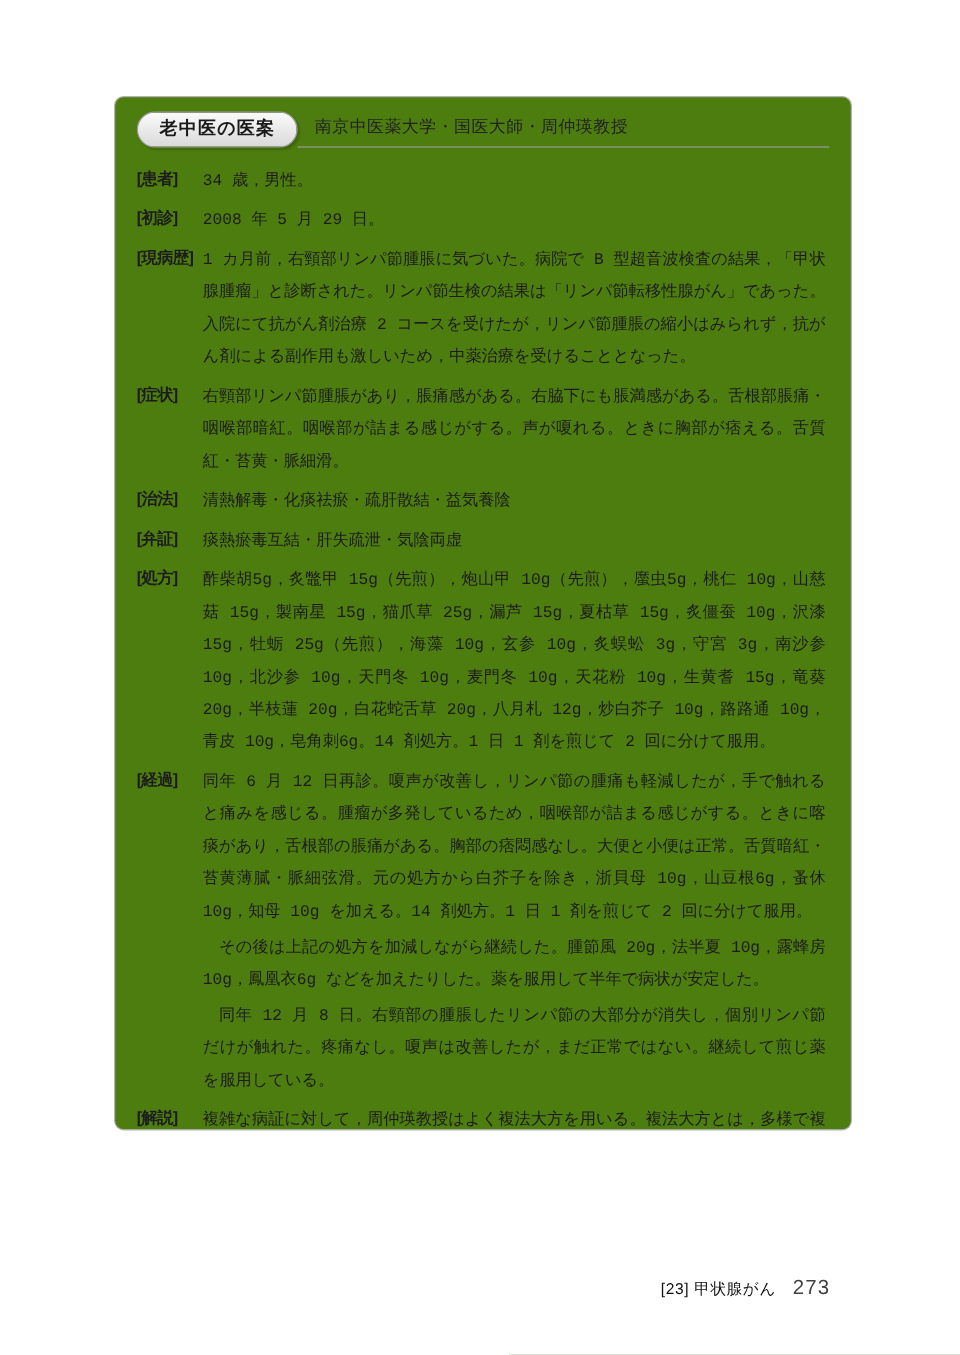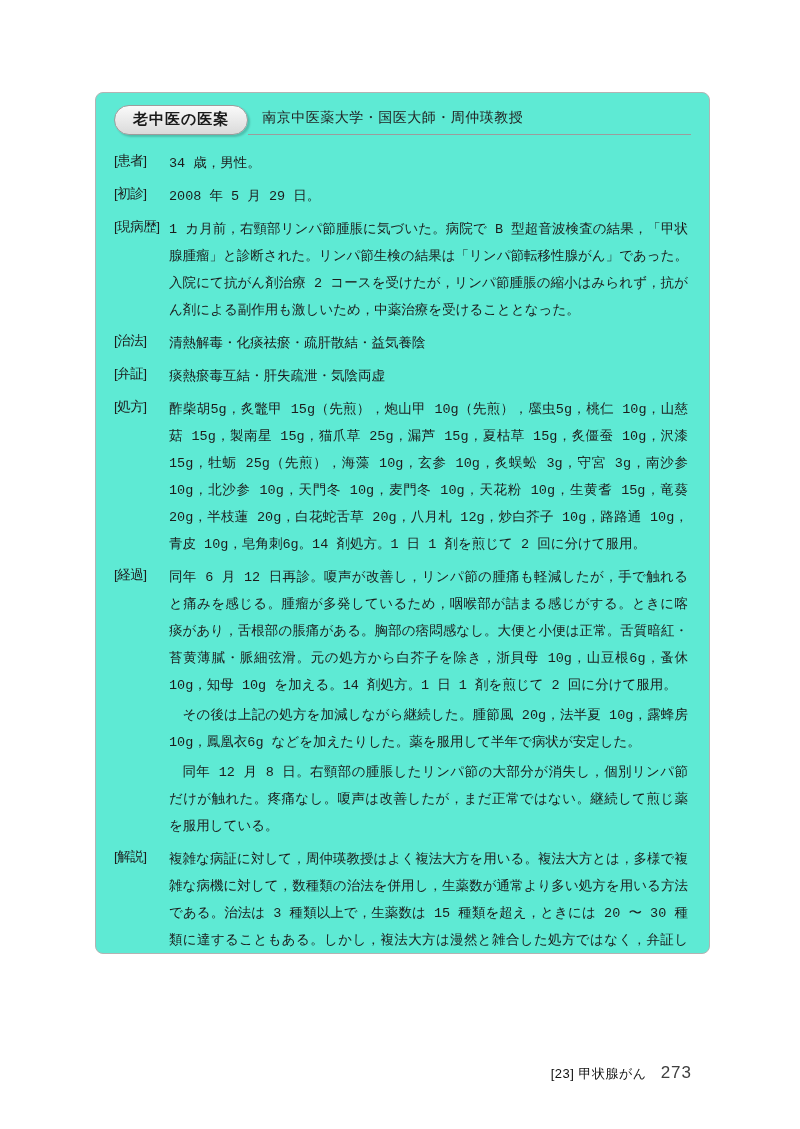--- a/index.html
+++ b/index.html
@@ -2,40 +2,40 @@
 <html lang="ja"><head>
 <meta charset="utf-8">
 <style>
   html,body{margin:0;padding:0;}
   body{
     width:800px;height:1129px;position:relative;background:#ffffff;
     font-family:"Liberation Sans","DejaVu Sans",sans-serif;
     color:#1c1c1c;
   }
   .case-box{
-    position:absolute;left:95px;top:92px;width:615px;height:862px;
+    position:absolute;left:95px;top:80px;width:615px;height:862px;
     box-sizing:border-box;border:1px solid #b3b3b3;border-radius:8px;
-    background:#5eead4;padding:12px 18px 0 18px;overflow:hidden;
+    background:#4d7c0f;padding:12px 18px 0 18px;overflow:hidden;
   }
   .case-header{display:flex;align-items:flex-end;}
   .case-badge{
     flex:0 0 auto;font-size:15px;font-weight:bold;color:#1a1a1a;
     padding:4px 18px 5px 18px;border:1px solid #9c9c9c;border-radius:16px;
     background:linear-gradient(#fafafa,#dadada);
     box-shadow:2px 2px 2px rgba(0,0,0,0.18);
     letter-spacing:1px;position:relative;z-index:1;
   }
   .case-header-title{
     flex:1;font-size:14px;color:#222;padding:0 0 7px 14px;
     border-bottom:1.5px solid #9c9c9c;letter-spacing:0.5px;
   }
   .case-body{margin-top:12px;font-size:13.5px;line-height:27px;}
   .entry{display:flex;align-items:flex-start;}
   .entry-label{
-    flex:0 0 50px;font-weight:normal;white-space:nowrap;
+    flex:0 0 50px;font-weight:bold;white-space:nowrap;
     letter-spacing:-0.5px;
   }
   .entry-content{flex:1;margin-left:2px;text-align:justify;}
   .entry-content p{margin:3px;font-family:Liberation Mono, monospace;}
   .entry-content p.pindent{text-indent:1em;}
   .page-footer{
     position:absolute;top:1063px;right:108px;
     display:flex;align-items:flex-end;gap:14px;
   }
   .footer-chapter{font-size:13px;color:#111;letter-spacing:0.5px;}
@@ -66,20 +66,26 @@
       </div>
     </div>
 
     <div class="entry">
       <div class="entry-label">[現病歴]</div>
       <div class="entry-content">
         <p>1 カ月前，右頸部リンパ節腫脹に気づいた。病院で B 型超音波検査の結果，「甲状腺腫瘤」と診断された。リンパ節生検の結果は「リンパ節転移性腺がん」であった。入院にて抗がん剤治療 2 コースを受けたが，リンパ節腫脹の縮小はみられず，抗がん剤による副作用も激しいため，中薬治療を受けることとなった。</p>
       </div>
     </div>
 
+    <div class="entry">
+      <div class="entry-label">[症状]</div>
+      <div class="entry-content">
+        <p>右頸部リンパ節腫脹があり，脹痛感がある。右脇下にも脹満感がある。舌根部脹痛・咽喉部暗紅。咽喉部が詰まる感じがする。声が嗄れる。ときに胸部が痞える。舌質紅・苔黄・脈細滑。</p>
+      </div>
+    </div>
 
     <div class="entry">
       <div class="entry-label">[治法]</div>
       <div class="entry-content">
         <p>清熱解毒・化痰祛瘀・疏肝散結・益気養陰</p>
       </div>
     </div>
 
     <div class="entry">
       <div class="entry-label">[弁証]</div>

